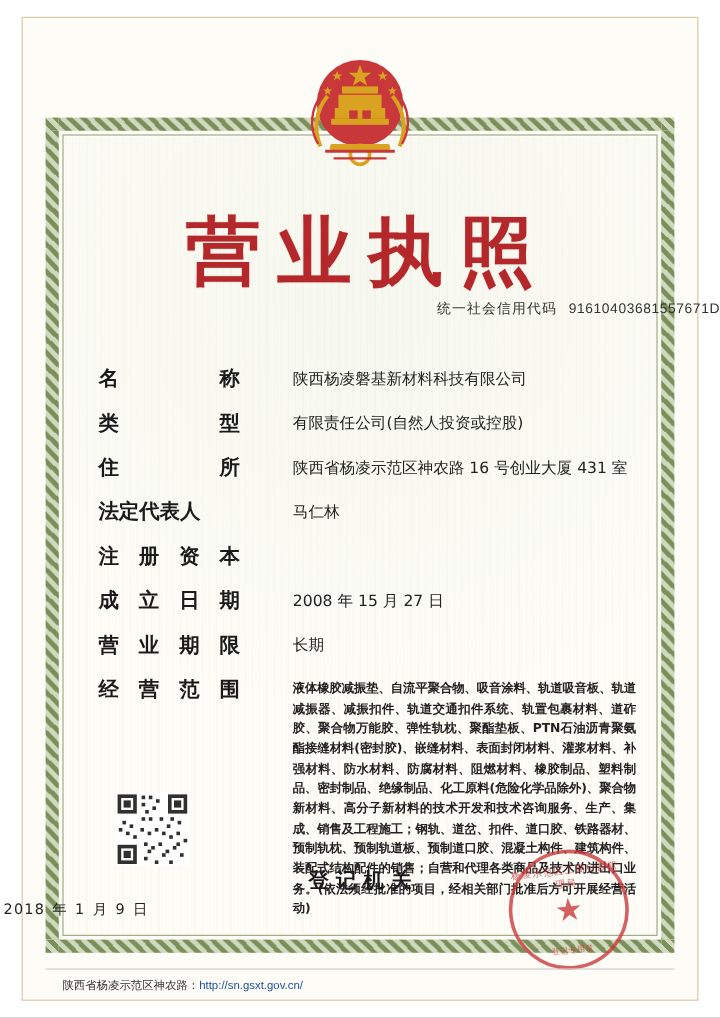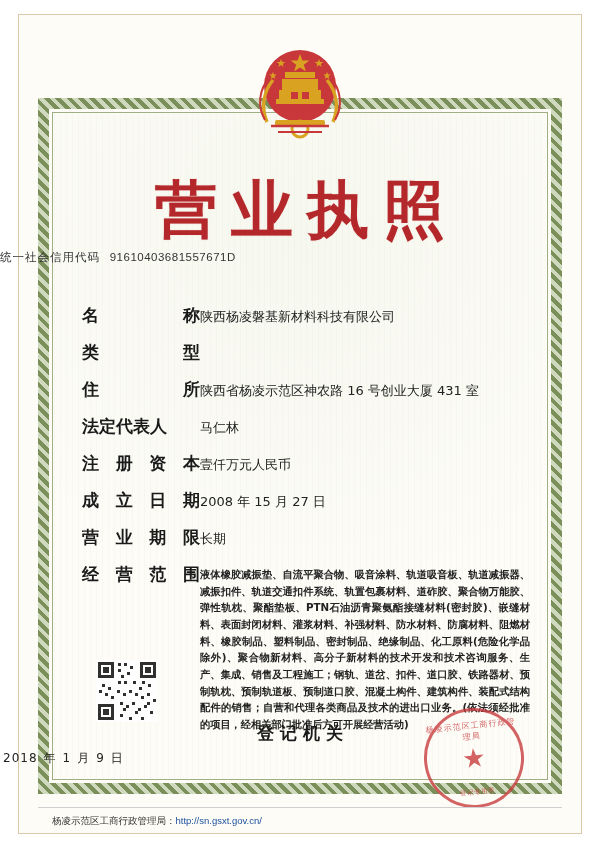--- a/index.html
+++ b/index.html
@@ -75,21 +75,21 @@
     font-size: 62px;
     letter-spacing: 14px;
     color: #b4282b;
     text-indent: 14px;
     text-shadow: 0 0 1px rgba(180,40,43,0.4);
   }
   .credit-code {
     position: absolute;
     top: 250px;
     left: 0; right: 0;
-    text-align: left;
+    text-align: right;
     font-size: 11.5px;
     color: #333;
     letter-spacing: 0.5px;
   }
   .credit-code .code-label { letter-spacing: 1px; }
   .credit-code .code-value { margin-left: 6px; letter-spacing: 0.5px; }
 
   
   .fields {
     position: absolute;
@@ -112,20 +112,21 @@
     display: flex;
     justify-content: space-between;
     font-family: "DejaVu Sans", sans-serif;
   }
   .row .value {
     font-size: 13px;
     color: #222;
     padding-top: 3px;
     font-family: "DejaVu Sans", sans-serif;
     line-height: 1.5;
+    margin-left: 44px;
   }
   .row.scope .value {
     font-size: 10.3px;
     line-height: 1.62;
     text-align: justify;
     letter-spacing: -0.1px;
     font-weight: bold;
   }
   .row.scope .label { align-self: flex-start; }
 
@@ -278,20 +279,21 @@
         <span>称</span>
       </div>
       <div class="value">陕西杨凌磐基新材料科技有限公司</div>
     </div>
 
     <div class="row">
       <div class="label">
         <span>类</span>
         <span>型</span>
       </div>
+      <div class="value">有限责任公司(自然人投资或控股)</div>
     </div>
 
     <div class="row">
       <div class="label">
         <span>住</span>
         <span>所</span>
       </div>
       <div class="value">陕西省杨凌示范区神农路 16 号创业大厦 431 室</div>
     </div>
 
@@ -302,21 +304,20 @@
       <div class="value">马仁林</div>
     </div>
 
     <div class="row">
       <div class="label">
         <span>注</span>
         <span>册</span>
         <span>资</span>
         <span>本</span>
       </div>
-      <div class="value">壹仟万元人民币</div>
     </div>
 
     <div class="row">
       <div class="label">
         <span>成</span>
         <span>立</span>
         <span>日</span>
         <span>期</span>
       </div>
       <div class="value">2008 年 15 月 27 日</div>
@@ -404,17 +405,17 @@
 
   <div class="seal">
     <div class="seal-top">杨凌示范区工商行政管理局</div>
     <div class="seal-star">★</div>
     <div class="seal-bottom">登记专用章</div>
   </div>
 
   <div class="footer-rule"></div>
   <div class="footer">
     <div class="left">
-      <span>杨凌示范区工商行政管理局：</span><a href="#">http://sn.gsxt.gov.cn/</a>
+      <span>陕西省杨凌示范区神农路：</span><a href="#">http://sn.gsxt.gov.cn/</a>
     </div>
   </div>
 
 </div>
 
 </body></html>

